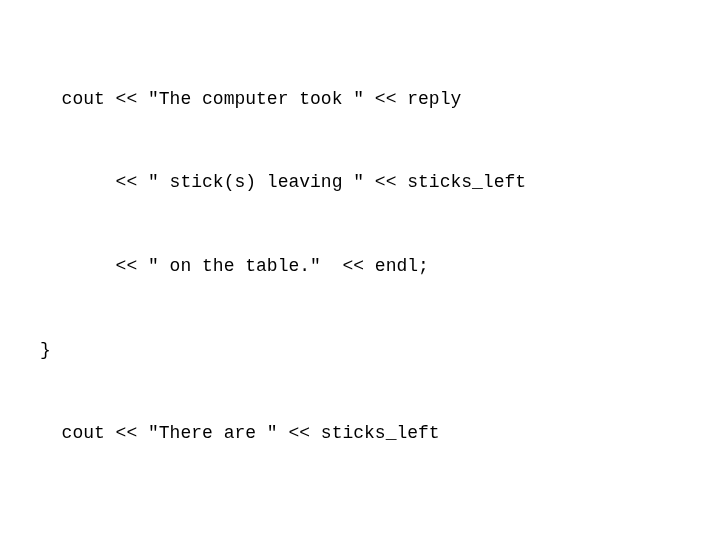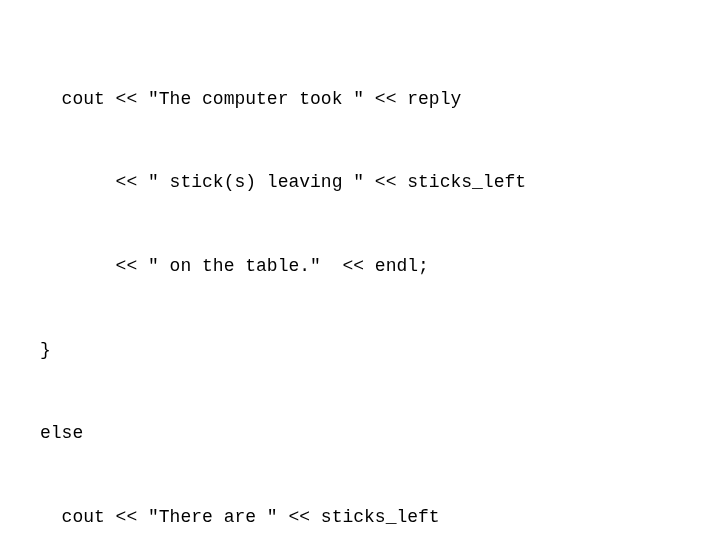--- a/index.html
+++ b/index.html
@@ -32,21 +32,20 @@
     }
   </style>
 </head>
 <body>
 
 <div class="code-container">
   <span class="code-line">  cout &lt;&lt; "The computer took " &lt;&lt; reply</span>
   <span class="code-line">       &lt;&lt; " stick(s) leaving " &lt;&lt; sticks_left</span>
   <span class="code-line">       &lt;&lt; " on the table."  &lt;&lt; endl;</span>
   <span class="code-line">}</span>
-  <span class="code-line">else</span>
   <span class="code-line">  cout &lt;&lt; "There are " &lt;&lt; sticks_left</span>
   
   
   
   
   
   
   
   
 </div>

